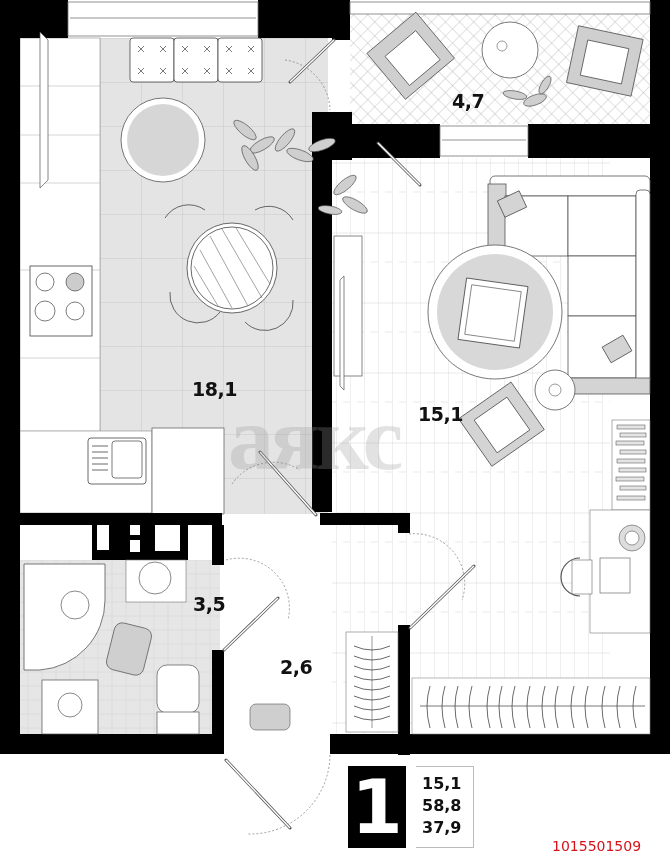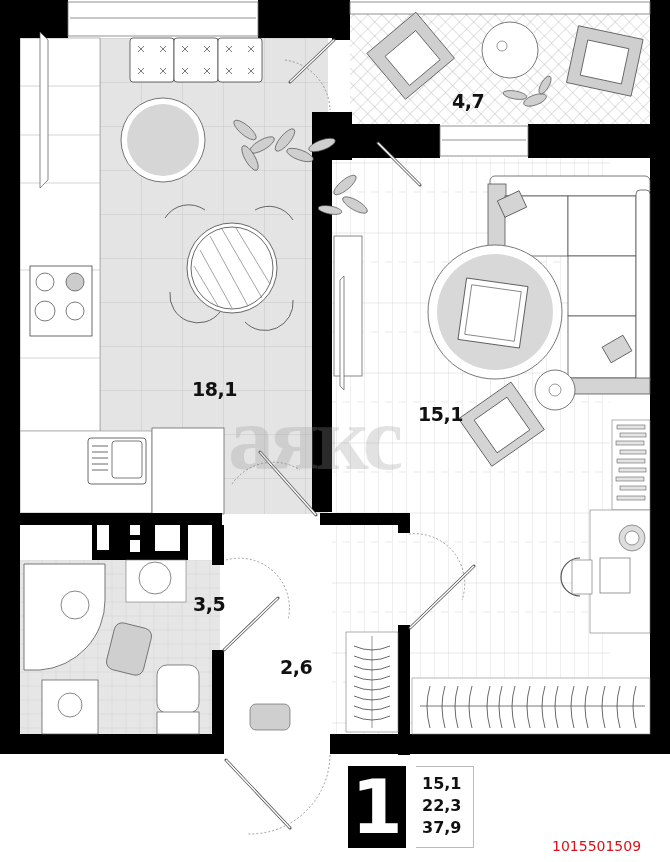--- a/index.html
+++ b/index.html
@@ -280,17 +280,17 @@
 
 <div class="room-label" style="left:192px;top:378px;">18,1</div>
 <div class="room-label" style="left:418px;top:403px;">15,1</div>
 <div class="room-label" style="left:452px;top:90px;">4,7</div>
 <div class="room-label" style="left:166px;top:593px;margin-left:27px;">3,5</div>
 <div class="room-label" style="left:280px;top:656px;">2,6</div>
 
 <div class="legend-box">1</div>
 <div class="legend-vals">
   <div>15,1</div>
-  <div>22,3</div>
+  <div>58,8</div>
   <div>37,9</div>
 </div>
 
 <div class="listing-id">1015501509</div>
 
 </body></html>

